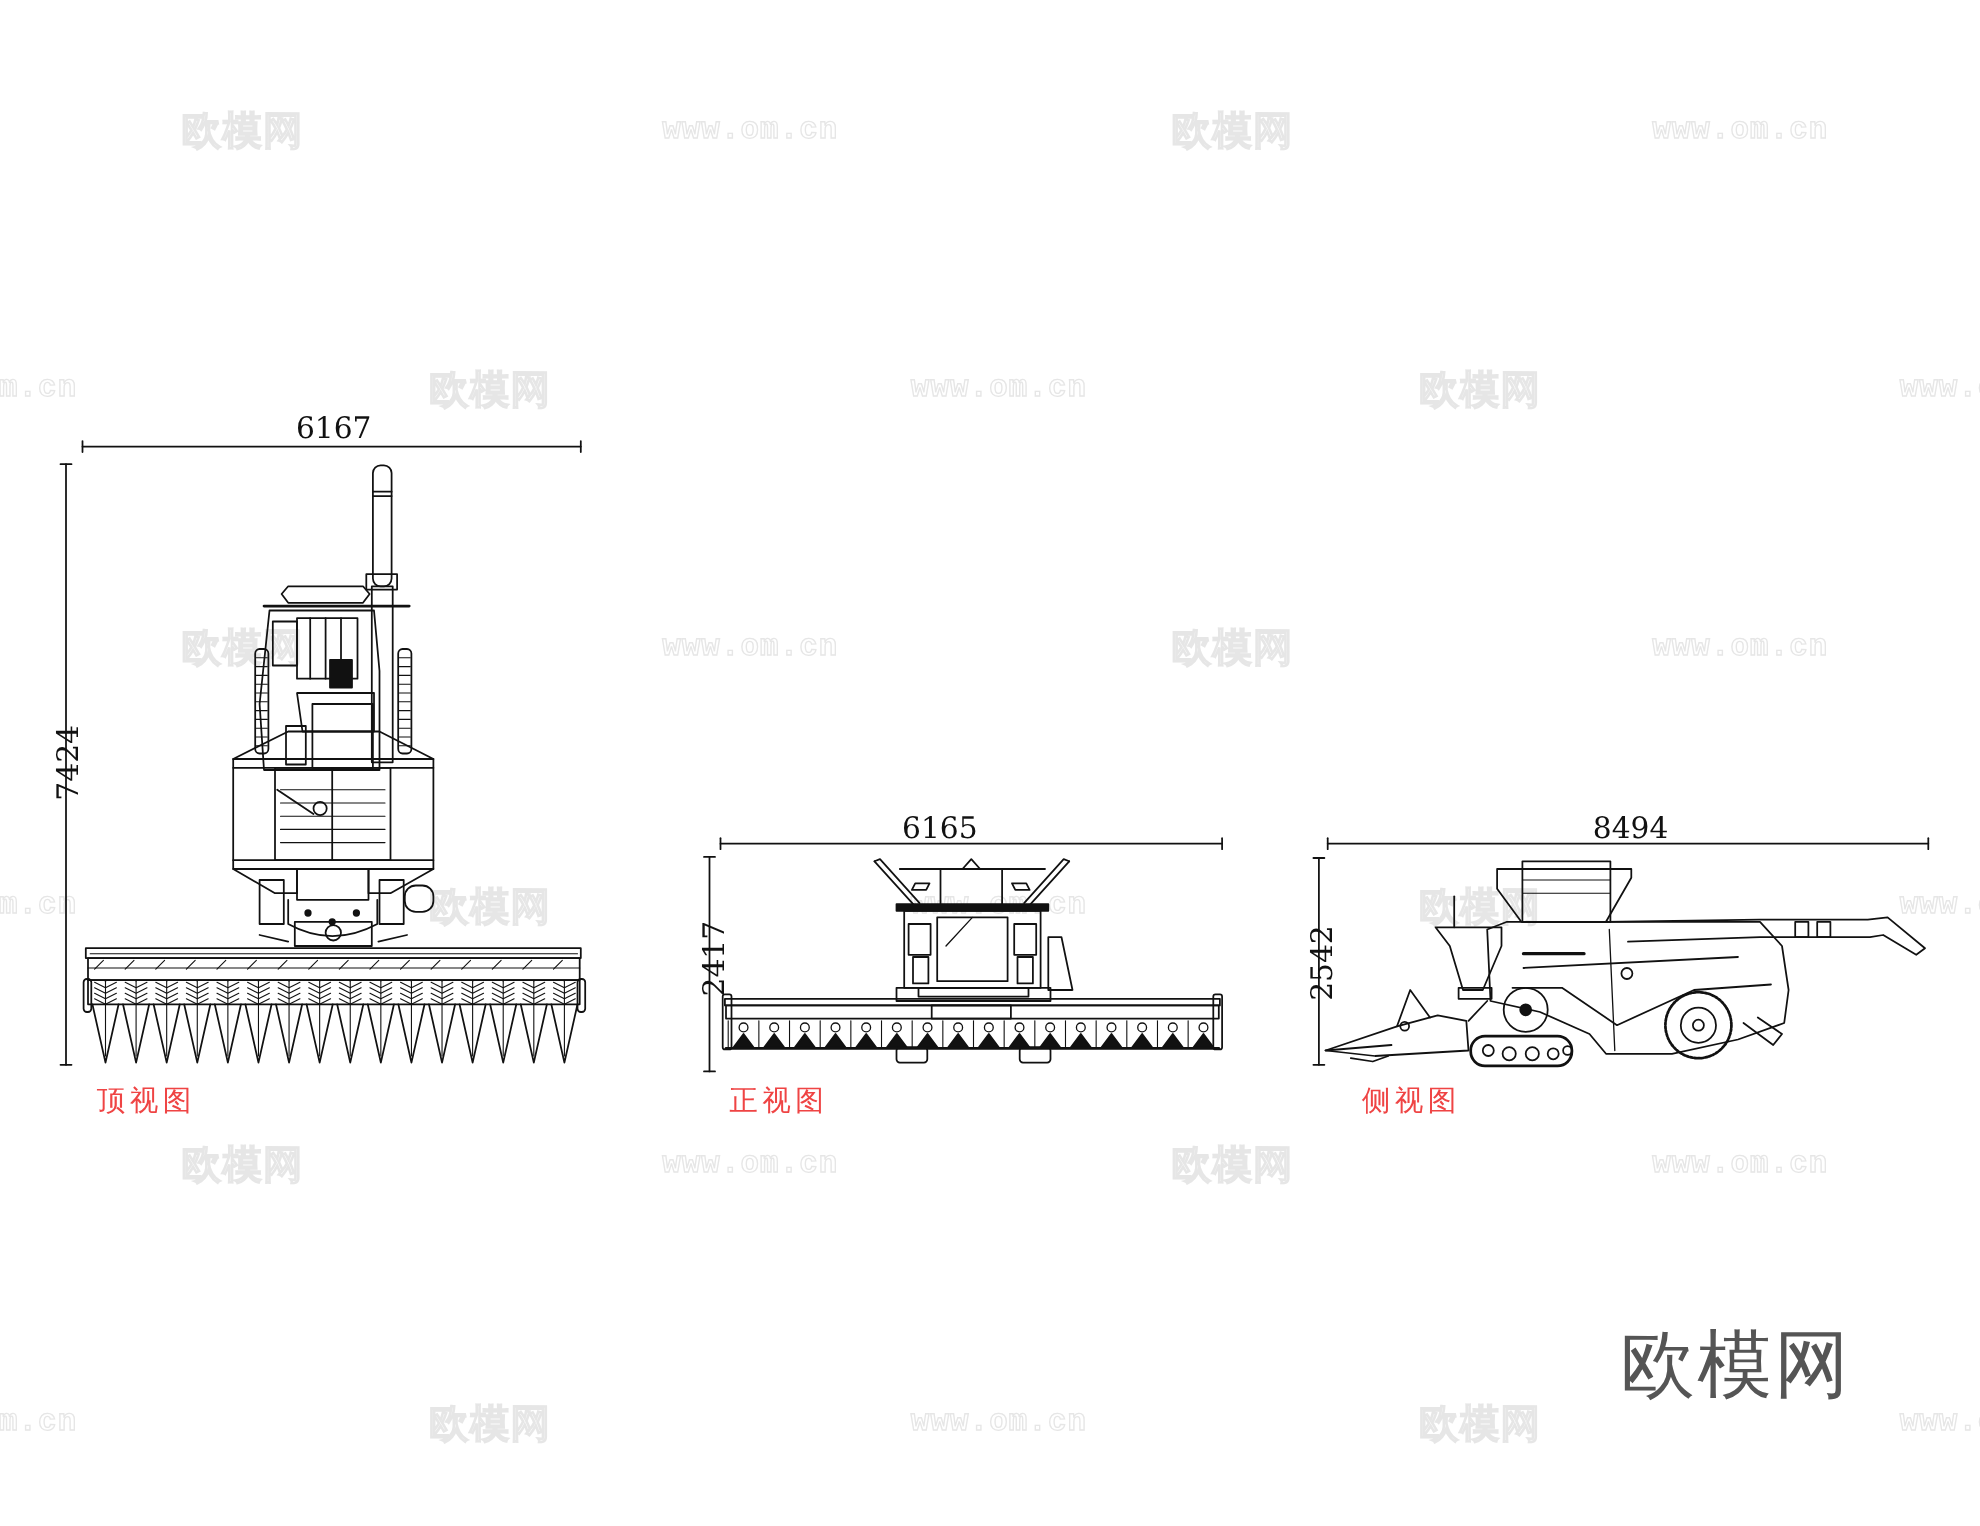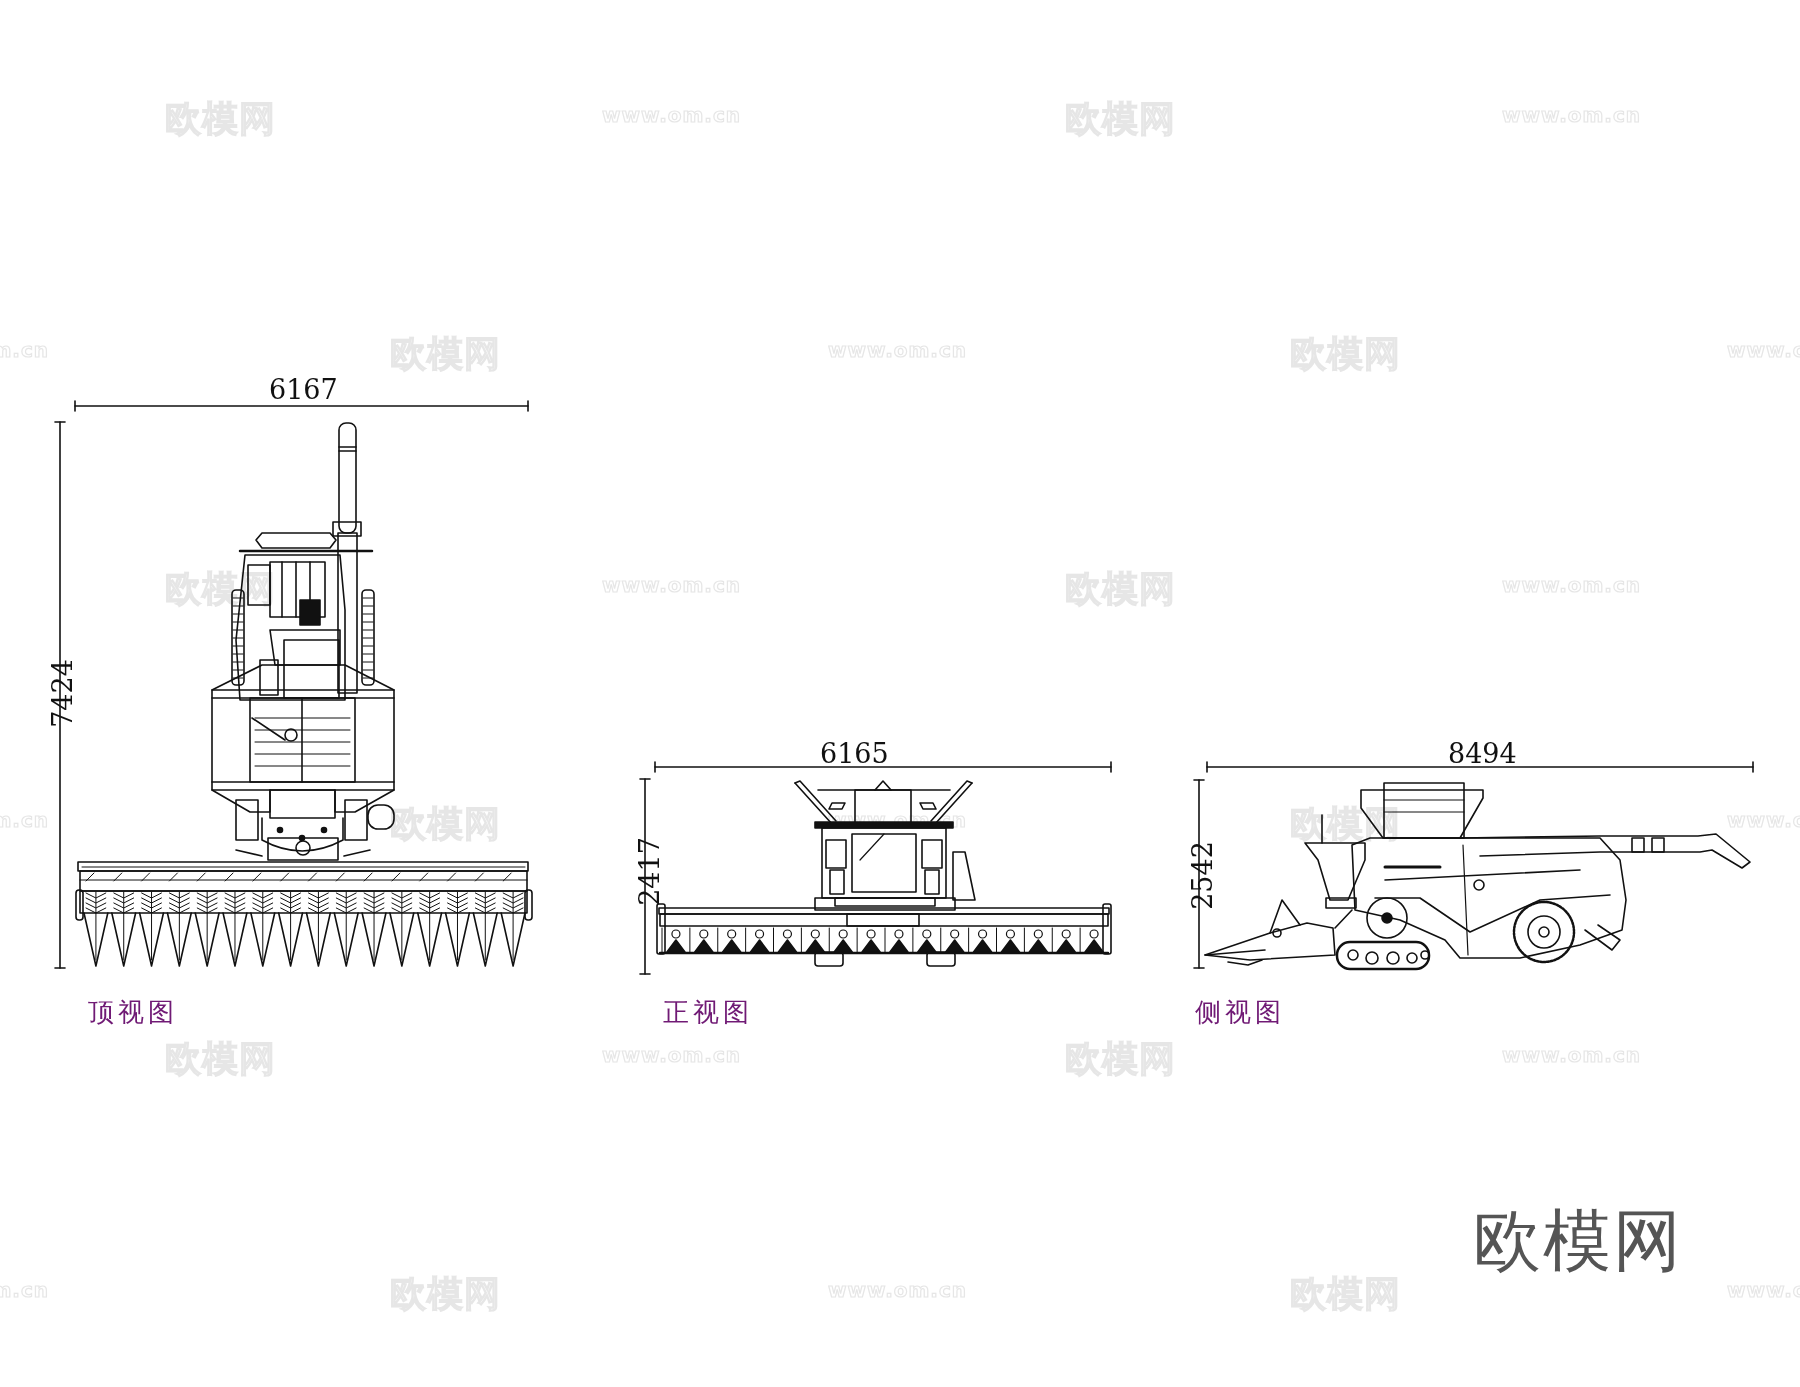--- a/index.html
+++ b/index.html
@@ -1,23 +1,23 @@
 <!DOCTYPE html>
 <html><head>
 <meta charset="utf-8">
 <style>
   html, body { margin:0; padding:0; background:#ffffff; }
   body { width:1800px; height:1387px; position:relative; overflow:hidden; font-family:"DejaVu Serif", serif; }
   .wm { position:absolute; color:#ffffff; font-family:"DejaVu Sans", sans-serif; font-weight:bold;
         -webkit-text-stroke:1.2px #e6e6e6; letter-spacing:1px; white-space:nowrap; user-select:none; }
   .wm.cn { font-size:36px; }
-  .wm.url { font-size:20px; }
+  .wm.url { font-size:28px;font-family:Liberation Mono, monospace; }
   .dim-num { position:absolute; font-family:"DejaVu Serif", serif; font-size:27px; color:#111; line-height:1; }
   .dim-num.v { transform:rotate(-90deg); transform-origin:center center; }
-  .view-label { position:absolute; font-family:"DejaVu Serif", serif; font-size:26px; color:#701a75; letter-spacing:4px;margin-top:12px; }
+  .view-label { position:absolute; font-family:"DejaVu Serif", serif; font-size:26px; color:#ef4444; letter-spacing:4px; }
   .brand { position:absolute; left:1473px; top:1196px; font-family:"DejaVu Sans", sans-serif; font-size:68px; color:#555555; letter-spacing:2px; }
   svg.draw { position:absolute; left:0; top:0; }
   svg.draw * { vector-effect:non-scaling-stroke; }
 </style>
 </head>
 <body>
 
 <div id="wm-layer">
     <div class="wm cn" style="left: 165px; top: 95px;">欧模网</div>
     <div class="wm url" style="left: 602px; top: 103px;">www.om.cn</div>
@@ -384,15 +384,15 @@
 <div class="dim-num v" style="left:28px; top:680px;">7424</div>
 
 <div class="dim-num" style="left:820px; top:740px;">6165</div>
 <div class="dim-num v" style="left:615px; top:858px;">2417</div>
 
 <div class="dim-num" style="left:1448px; top:740px;">8494</div>
 <div class="dim-num v" style="left:1168px; top:862px;">2542</div>
 
 <div class="view-label" style="left:88px; top:983px;">顶视图</div>
 <div class="view-label" style="left:663px; top:983px;text-align:right;">正视图</div>
-<div class="view-label" style="left:1195px; top:983px;">侧视图</div>
+<div class="view-label" style="left:1238px; top:983px;">侧视图</div>
 
 <div class="brand">欧模网</div>
 
 </body></html>

